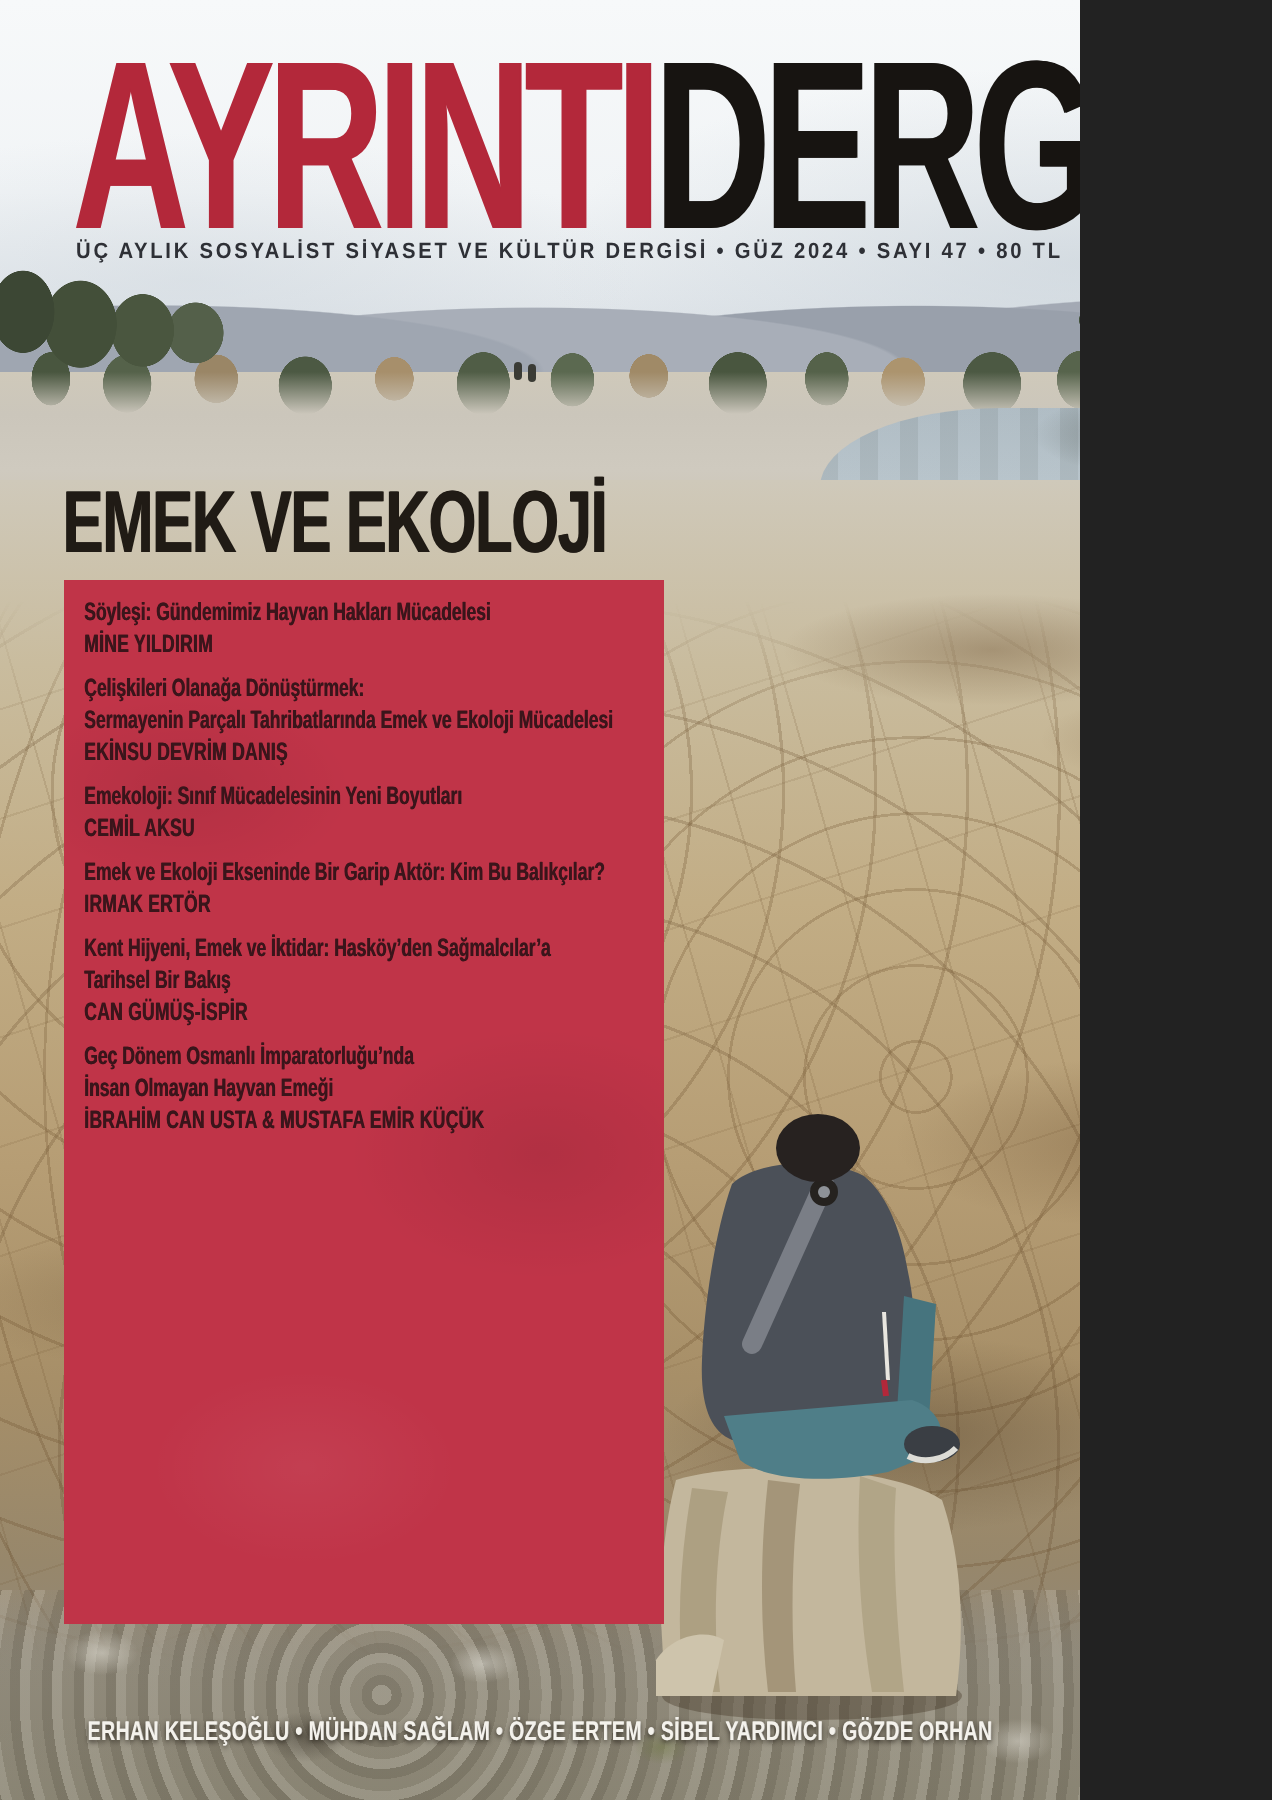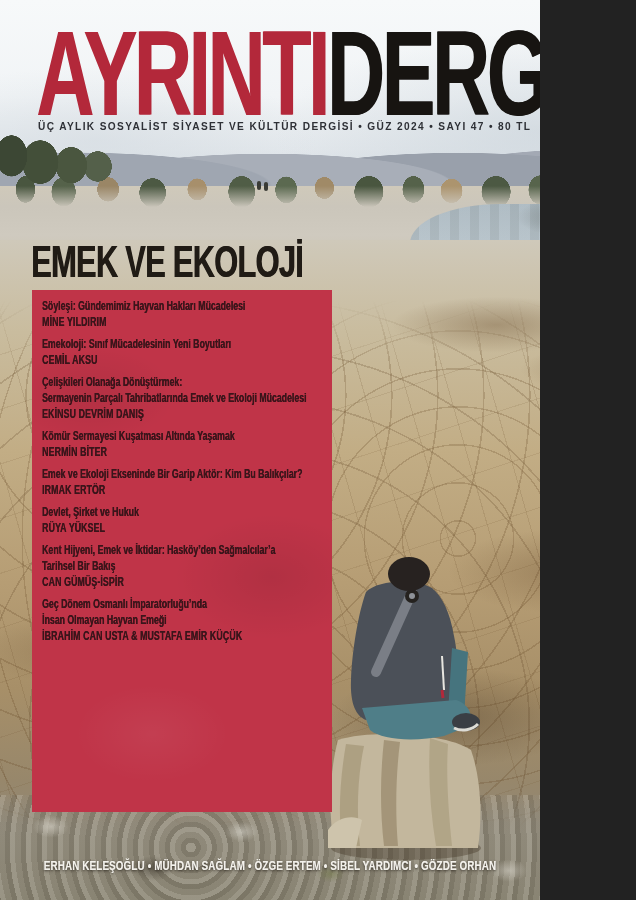--- a/index.html
+++ b/index.html
@@ -198,39 +198,31 @@
   <div class="tagline">ÜÇ AYLIK SOSYALİST SİYASET VE KÜLTÜR DERGİSİ • GÜZ 2024 • SAYI 47 • 80 TL</div>
 
   <div class="section-title">EMEK VE EKOLOJİ</div>
 
   <div class="panel">
       <div class="entry">
         <div class="t">Söyleşi: Gündemimiz Hayvan Hakları Mücadelesi</div>
         <div class="a">MİNE YILDIRIM</div>
       </div>
       <div class="entry">
-        <div class="t">Emekoloji: Sınıf Mücadelesinin Yeni Boyutları</div>
-        <div class="a">CEMİL AKSU</div>
-      </div>
-      <div class="entry">
         <div class="t">Çelişkileri Olanağa Dönüştürmek:</div>
         <div class="t">Sermayenin Parçalı Tahribatlarında Emek ve Ekoloji Mücadelesi</div>
         <div class="a">EKİNSU DEVRİM DANIŞ</div>
       </div>
       <div class="entry">
-        <div class="t">Kömür Sermayesi Kuşatması Altında Yaşamak</div>
-        <div class="a">NERMİN BİTER</div>
+        <div class="t">Emekoloji: Sınıf Mücadelesinin Yeni Boyutları</div>
+        <div class="a">CEMİL AKSU</div>
       </div>
       <div class="entry">
         <div class="t">Emek ve Ekoloji Ekseninde Bir Garip Aktör: Kim Bu Balıkçılar?</div>
         <div class="a">IRMAK ERTÖR</div>
-      </div>
-      <div class="entry">
-        <div class="t">Devlet, Şirket ve Hukuk</div>
-        <div class="a">RÜYA YÜKSEL</div>
       </div>
       <div class="entry">
         <div class="t">Kent Hijyeni, Emek ve İktidar: Hasköy’den Sağmalcılar’a</div>
         <div class="t">Tarihsel Bir Bakış</div>
         <div class="a">CAN GÜMÜŞ-İSPİR</div>
       </div>
       <div class="entry">
         <div class="t">Geç Dönem Osmanlı İmparatorluğu’nda</div>
         <div class="t">İnsan Olmayan Hayvan Emeği</div>
         <div class="a">İBRAHİM CAN USTA &amp; MUSTAFA EMİR KÜÇÜK</div>

